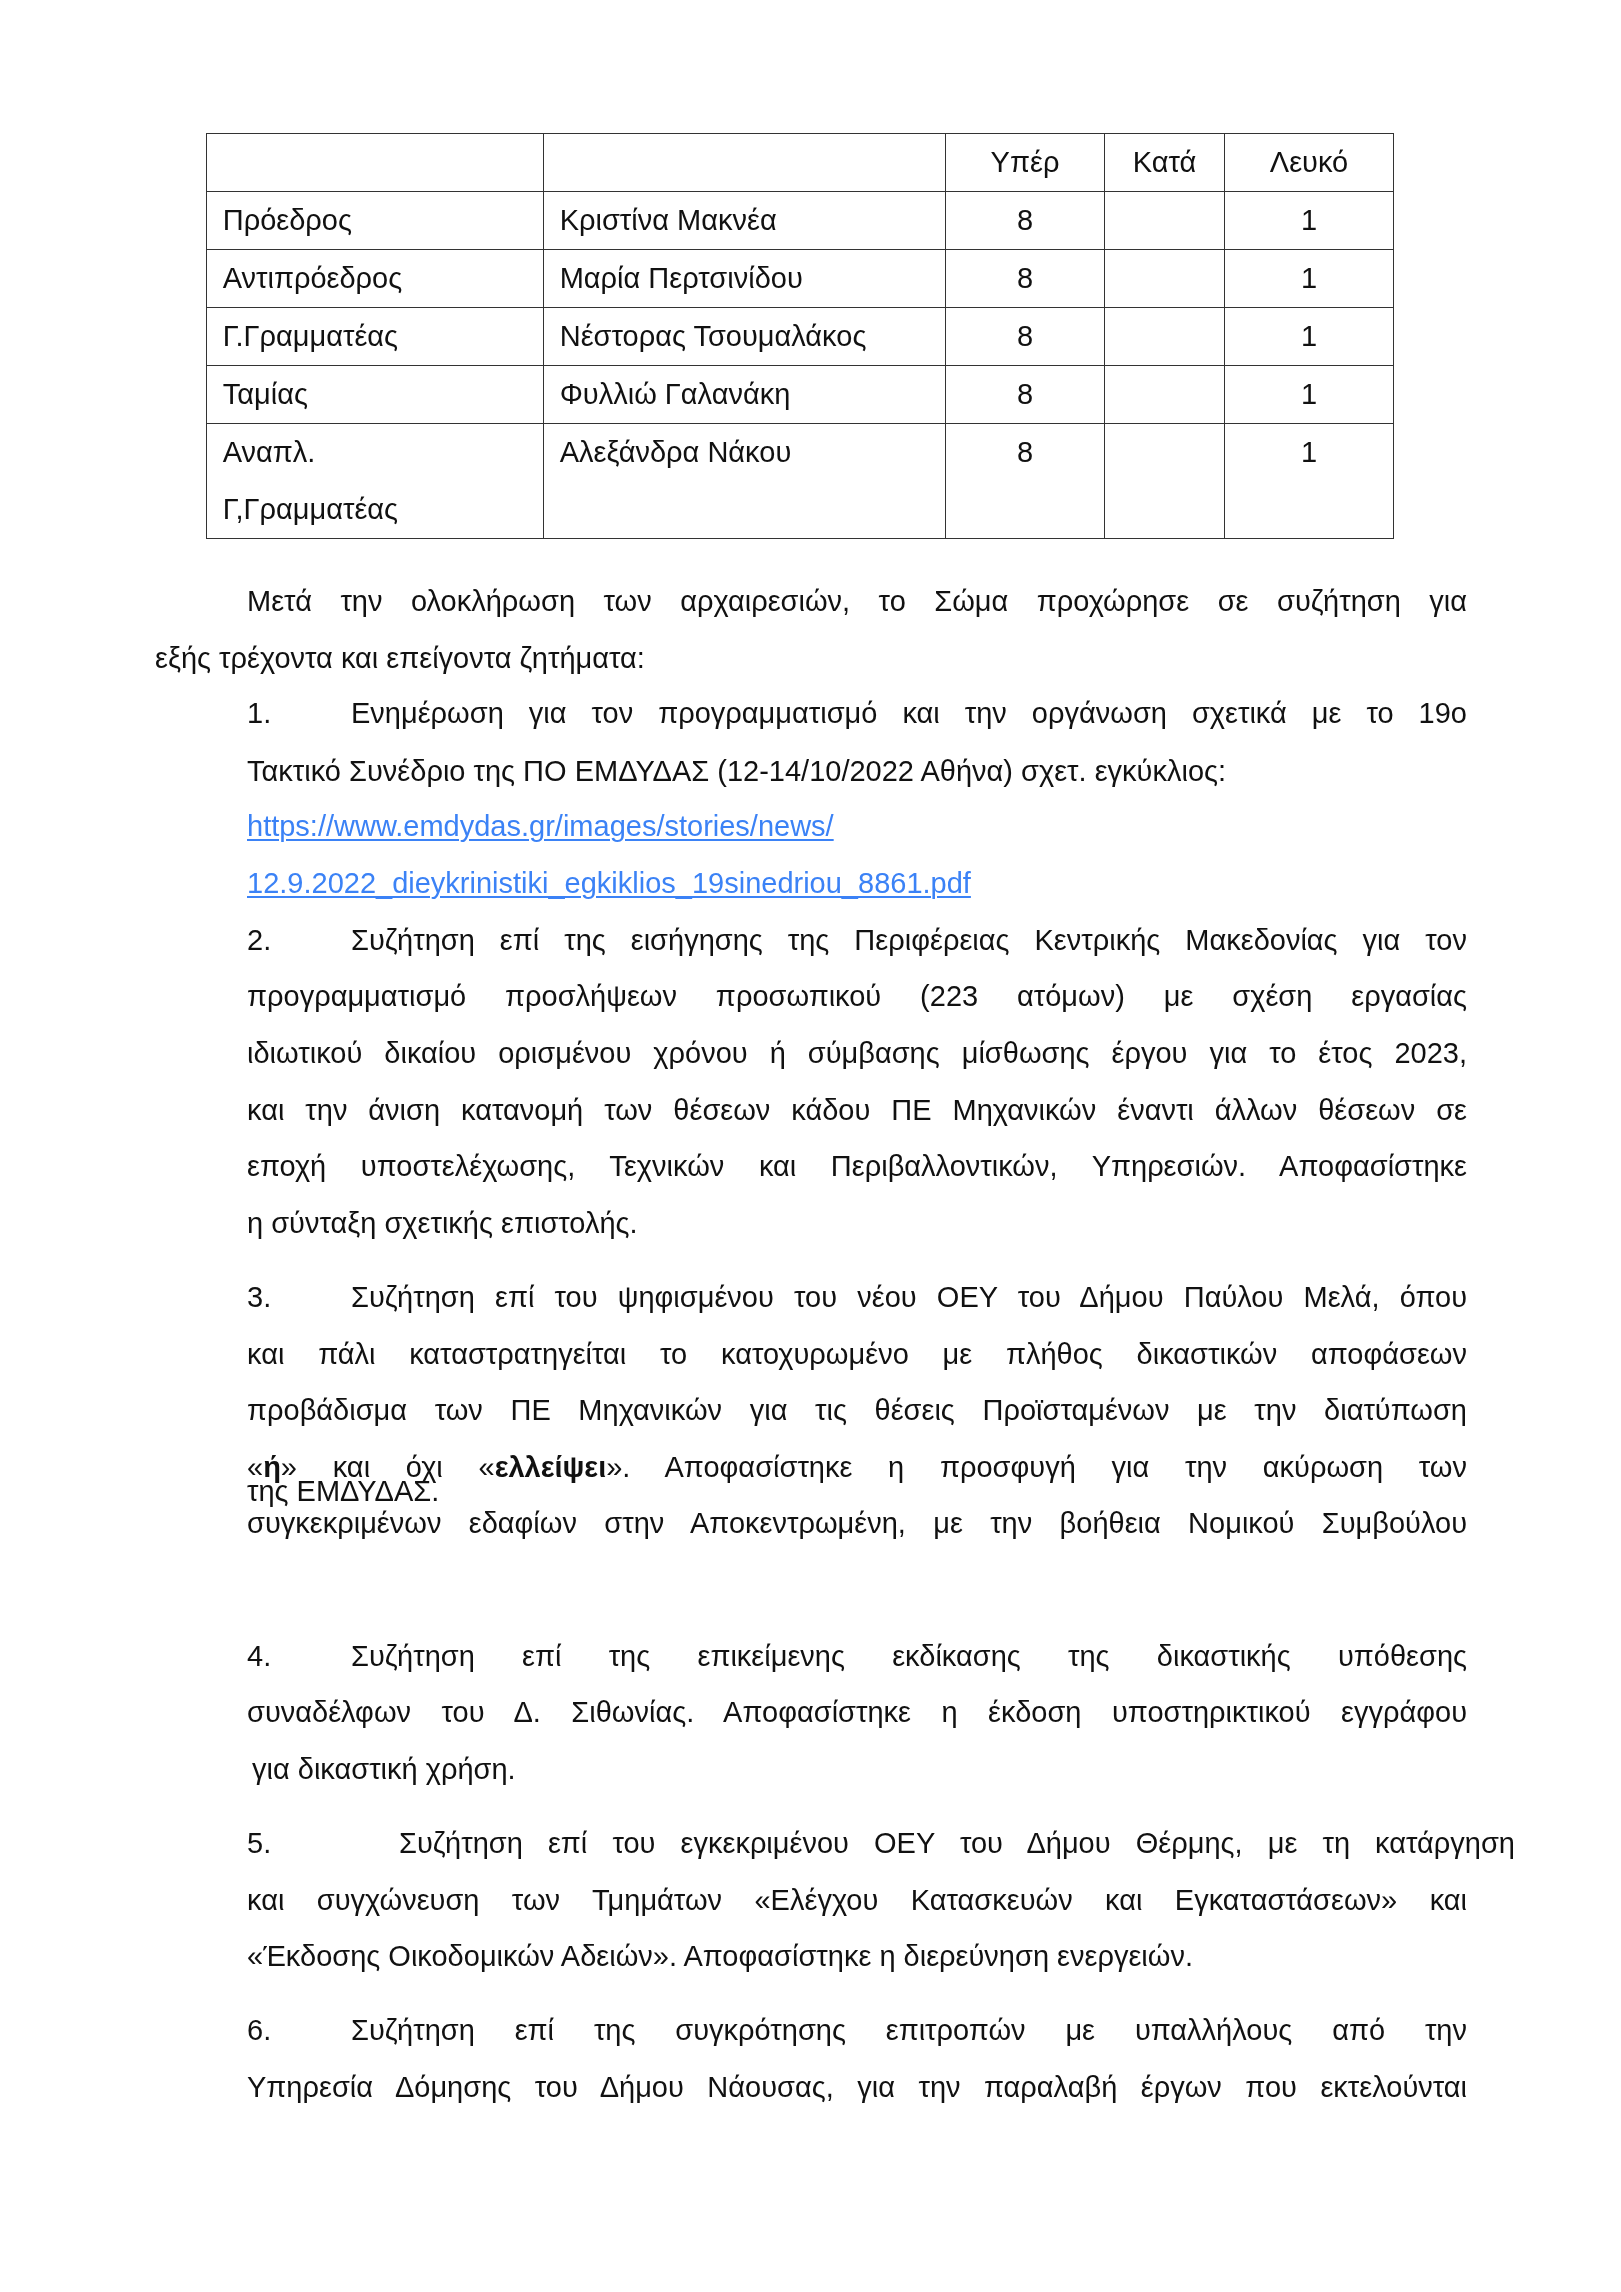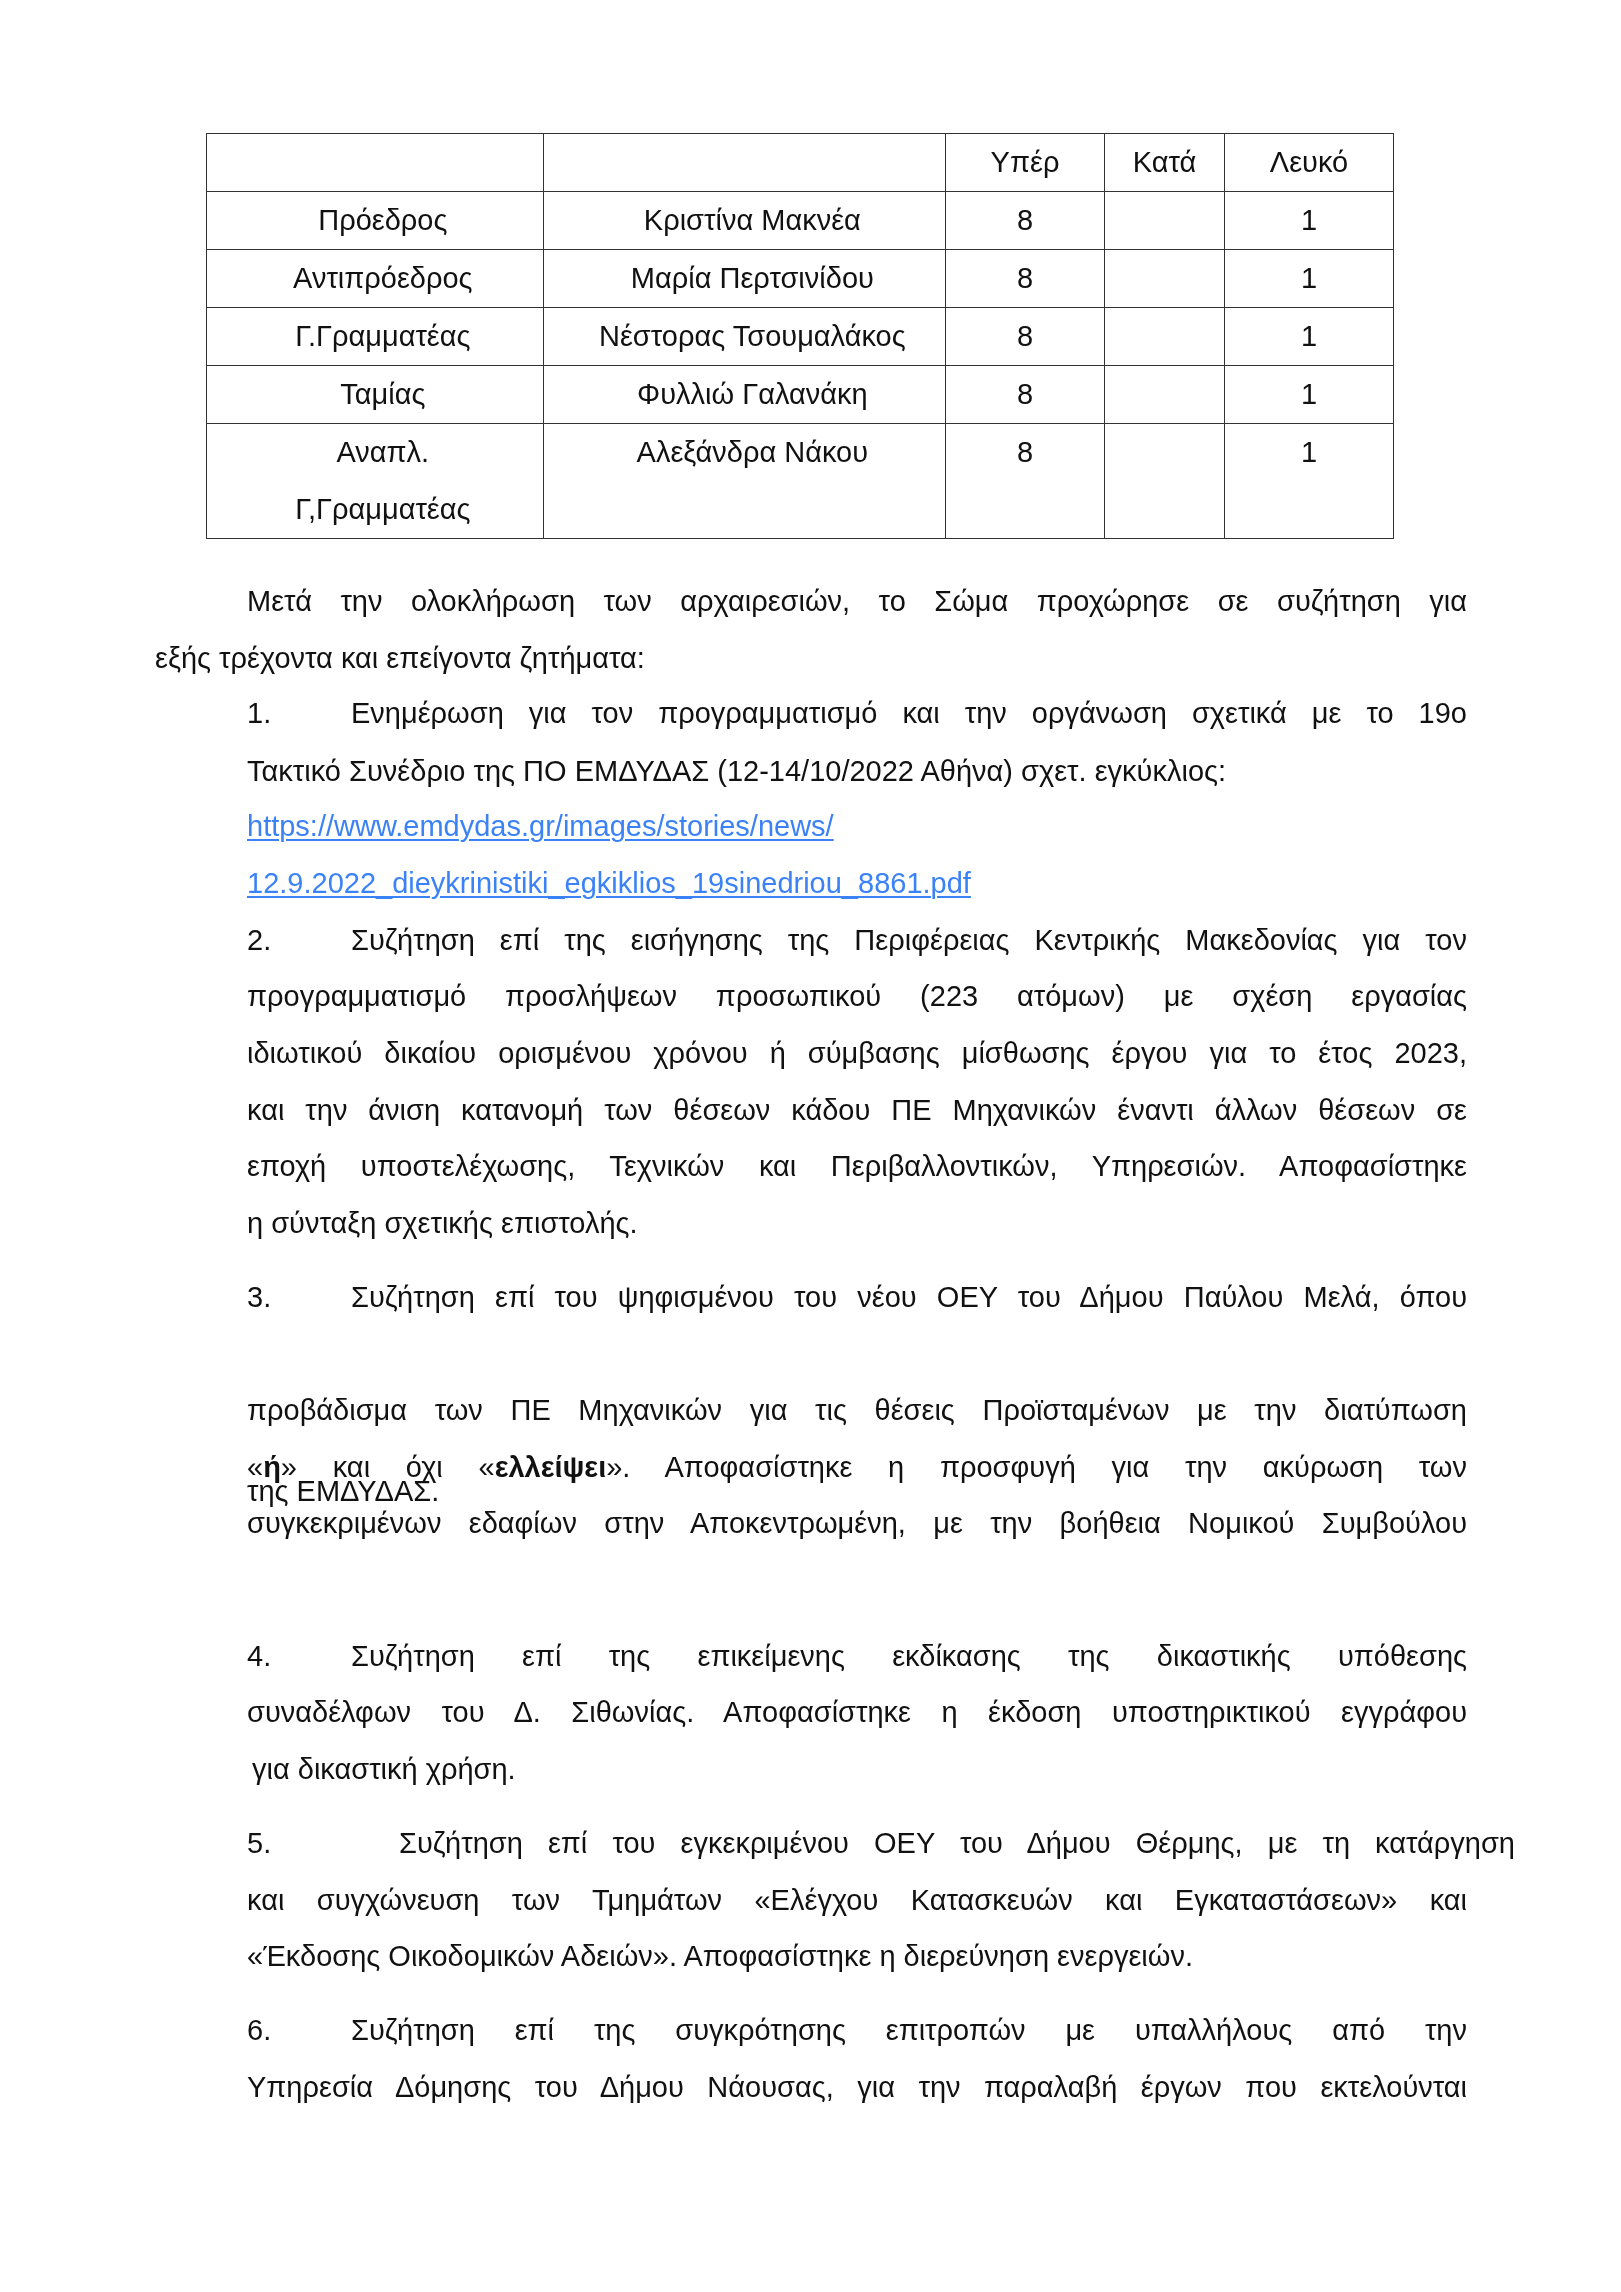--- a/index.html
+++ b/index.html
@@ -4,21 +4,21 @@
 <style>
   html, body { margin:0; padding:0; background:#ffffff; }
   body { width:1621px; height:2293px; position:relative; overflow:hidden;
          font-family:"Liberation Sans", sans-serif; color:#111111; }
   .page { position:absolute; left:0; top:0; width:1621px; height:2293px; background:#fff; }
 
   
   table.votes { position:absolute; left:206px; top:133px; width:1186px;
                 border-collapse:collapse; table-layout:fixed; font-size:29px; }
   table.votes td { border:1.6px solid #333; padding:0 0 0 15.7px; vertical-align:top;
-                   line-height:57px; height:57px; white-space:nowrap; overflow:hidden;text-align:center; }
+                   line-height:57px; height:57px; white-space:nowrap; overflow:hidden; }
   table.votes td.num { text-align:center; padding:0; }
   table.votes td.c5 { padding:0 0 0 0; text-align:center; }
   table.votes tr.head td { height:57px; }
   table.votes tr.tall td { height:109px; }
 
   
   .ln { position:absolute; font-size:29px; line-height:39px; height:39px; white-space:nowrap; }
   .j  { text-align:justify; text-align-last:justify; white-space:normal; overflow:hidden; }
   .num-lbl { position:absolute; font-size:29px; line-height:39px; }
   a.link { color:#3b82f6; text-decoration:underline; text-decoration-thickness:2px; text-underline-offset:2.9px; }
@@ -102,20 +102,21 @@
   <div class="num-lbl" style="left:247px; top:921px;">2.</div>
   <div class="ln j" style="left:351px; top:921px; width:1116px;">Συζήτηση επί της εισήγησης της Περιφέρειας Κεντρικής Μακεδονίας για τον</div>
   <div class="ln j" style="left:247px; top:977px; width:1220px;">προγραμματισμό προσλήψεων προσωπικού (223 ατόμων) με σχέση εργασίας</div>
   <div class="ln j" style="left:247px; top:1034px; width:1220px;">ιδιωτικού δικαίου ορισμένου χρόνου ή σύμβασης μίσθωσης έργου για το έτος 2023,</div>
   <div class="ln j" style="left:247px; top:1091px; width:1220px;">και την άνιση κατανομή των θέσεων κάδου ΠΕ Μηχανικών έναντι άλλων θέσεων σε</div>
   <div class="ln j" style="left:247px; top:1147px; width:1220px;">εποχή υποστελέχωσης, Τεχνικών και Περιβαλλοντικών, Υπηρεσιών. Αποφασίστηκε</div>
   <div class="ln" style="left:247px; top:1204px;">η σύνταξη σχετικής επιστολής.</div>
 
   <div class="num-lbl" style="left:247px; top:1278px;">3.</div>
   <div class="ln j" style="left:351px; top:1278px; width:1116px;">Συζήτηση επί του ψηφισμένου του νέου ΟΕΥ του Δήμου Παύλου Μελά, όπου</div>
+  <div class="ln j" style="left:247px; top:1335px; width:1220px;">και πάλι καταστρατηγείται το κατοχυρωμένο με πλήθος δικαστικών αποφάσεων</div>
   <div class="ln j" style="left:247px; top:1391px; width:1220px;">προβάδισμα των ΠΕ Μηχανικών για τις θέσεις Προϊσταμένων με την διατύπωση</div>
   <div class="ln j" style="left:247px; top:1448px; width:1220px;"><span>«</span><b>ή</b><span>» και όχι «</span><b>ελλείψει</b><span>». Αποφασίστηκε η προσφυγή για την ακύρωση των</span></div>
   <div class="ln j" style="left:247px; top:1504px; width:1220px;">συγκεκριμένων εδαφίων στην Αποκεντρωμένη, με την βοήθεια Νομικού Συμβούλου</div>
   <div class="ln" style="left:247px; top:1472px;">της ΕΜΔΥΔΑΣ.</div>
 
   <div class="num-lbl" style="left:247px; top:1637px;">4.</div>
   <div class="ln j" style="left:351px; top:1637px; width:1116px;">Συζήτηση επί της επικείμενης εκδίκασης της δικαστικής υπόθεσης</div>
   <div class="ln j" style="left:247px; top:1693px; width:1220px;">συναδέλφων του Δ. Σιθωνίας. Αποφασίστηκε η έκδοση υποστηρικτικού εγγράφου</div>
   <div class="ln" style="left:252px; top:1750px;">για δικαστική χρήση.</div>
 

